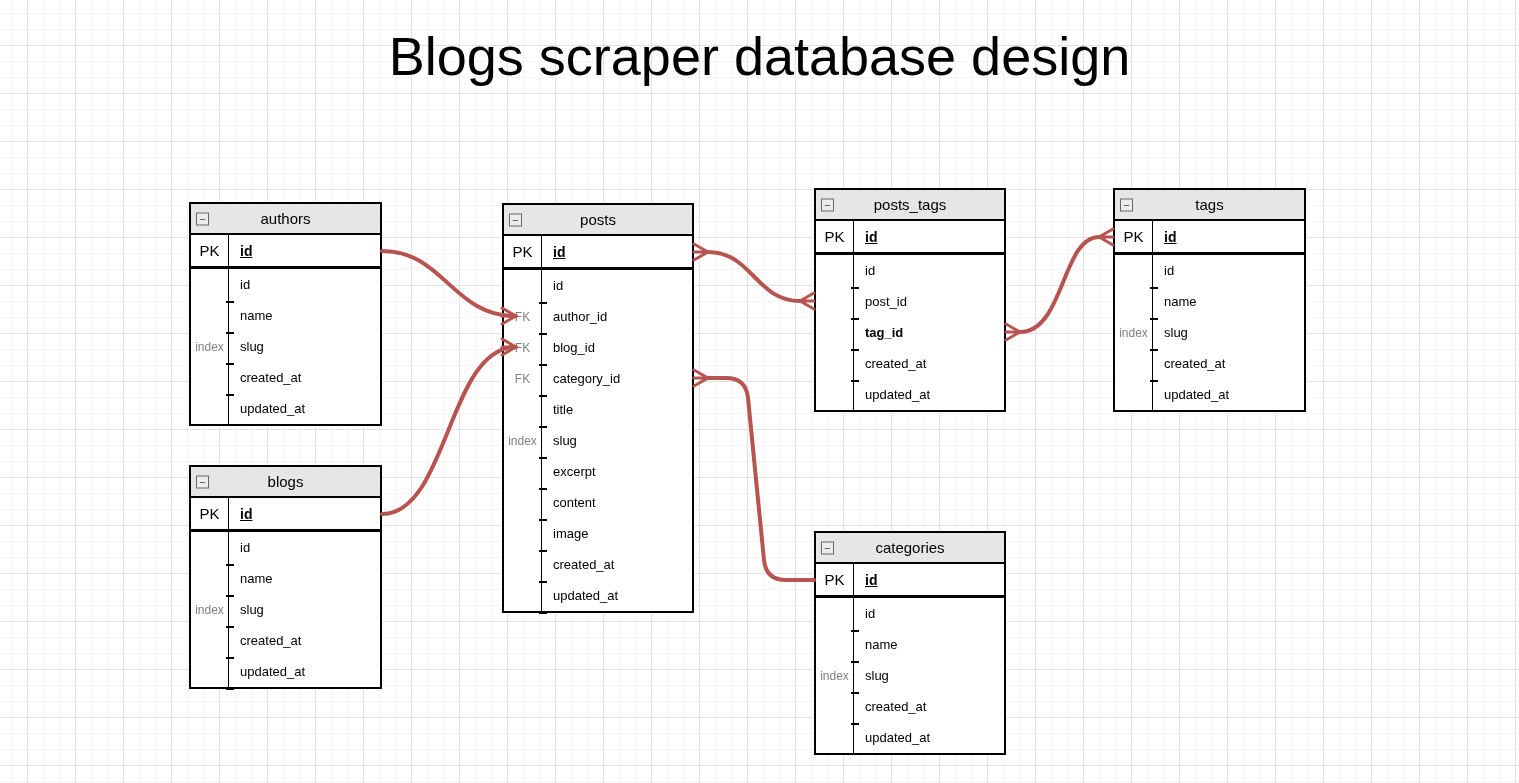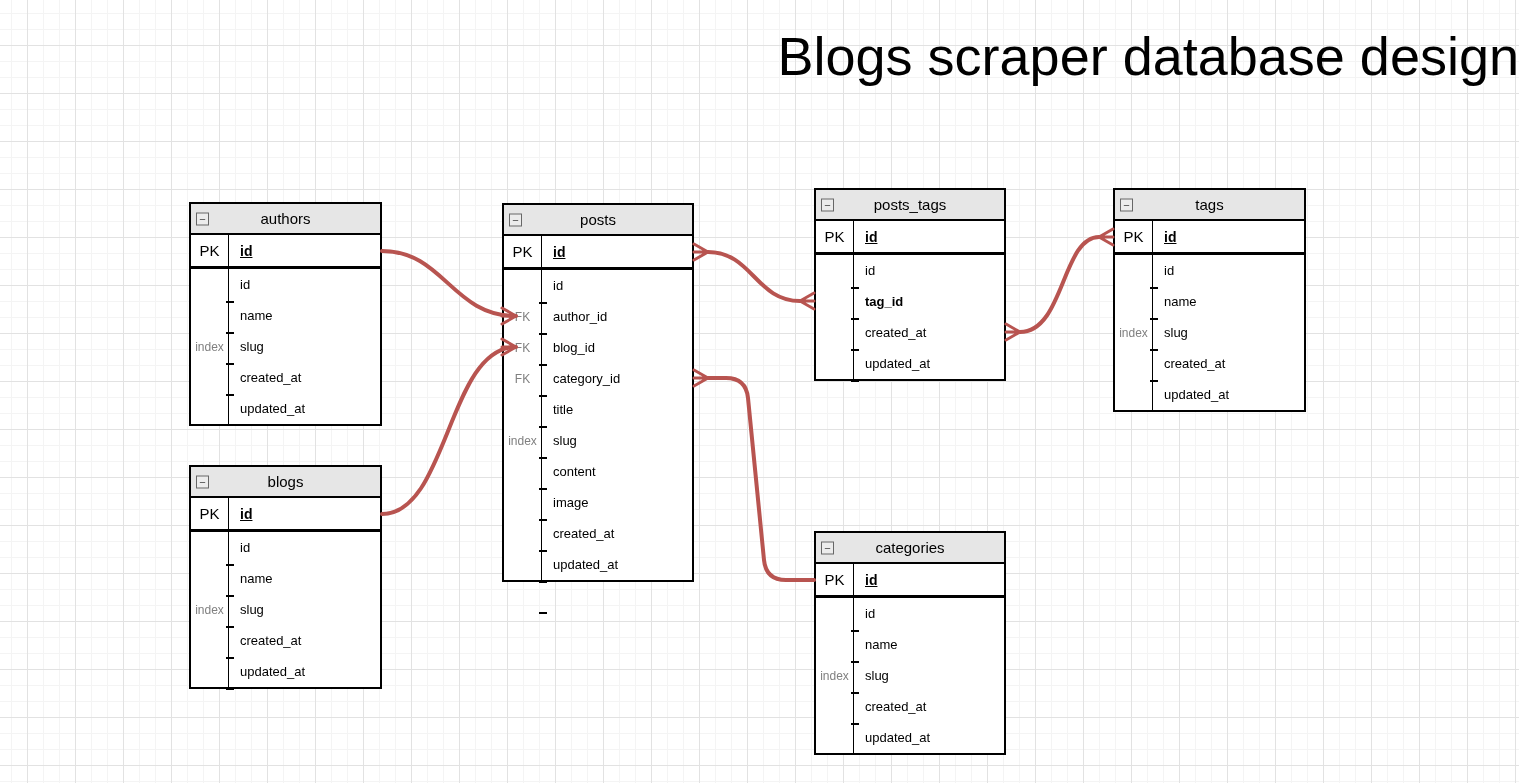--- a/index.html
+++ b/index.html
@@ -10,21 +10,21 @@
       linear-gradient(90deg,#e2e2e2 1px,transparent 1px),
       linear-gradient(180deg,#e2e2e2 1px,transparent 1px),
       linear-gradient(90deg,#f4f4f4 1px,transparent 1px),
       linear-gradient(180deg,#f4f4f4 1px,transparent 1px);
     background-size:48px 48px,48px 48px,16px 16px,16px 16px;
     background-position:27px 45px,27px 45px,11px 13px,11px 13px;
     font-family:"Liberation Sans",sans-serif;
   }
   .diagram-title{
     position:absolute;top:28px;left:0;width:100%;
-    text-align:right;font-size:54px;color:#000;line-height:1.05;
+    text-align:center;font-size:54px;color:#000;line-height:1.05;
     letter-spacing:0px;white-space:nowrap;
   }
   #canvas{position:absolute;inset:0;}
   .db-table{
     position:absolute;background:#fff;border:2px solid #000;
     box-sizing:border-box;z-index:1;
   }
   .db-table *{box-sizing:border-box;}
   .tbl-header{
     height:31px;background:#e6e6e6;border-bottom:2px solid #000;
@@ -161,20 +161,24 @@
       <div class="row" style="height: 31px; justify-content: flex-end;">
         <span class="cell cell-key"></span>
         <span class="cell cell-name">title</span>
       </div>
       <div class="tick" style="top: 190px;"></div>
       <div class="row" style="height: 31px;">
         <span class="cell cell-key">index</span>
         <span class="cell cell-name">slug</span>
       </div>
       <div class="tick" style="top: 221px;"></div>
+      <div class="row" style="height: 31px;">
+        <span class="cell cell-key"></span>
+        <span class="cell cell-name">excerpt</span>
+      </div>
       <div class="tick" style="top: 252px;"></div>
       <div class="row" style="height: 31px;">
         <span class="cell cell-key"></span>
         <span class="cell cell-name">content</span>
       </div>
       <div class="tick" style="top: 283px;"></div>
       <div class="row" style="height: 31px;">
         <span class="cell cell-key"></span>
         <span class="cell cell-name">image</span>
       </div>
@@ -196,20 +200,24 @@
         <span class="collapse">−</span>
         <span class="tbl-title">posts_tags</span>
       </div>
       <div class="row pk" style="height: 34px;">
         <span class="cell cell-key">PK</span>
         <span class="cell cell-name">id</span>
       </div>
       <div class="row" style="height: 31px;">
         <span class="cell cell-key"></span>
         <span class="cell cell-name">id</span>
+      </div>
+      <div class="row" style="height: 31px;">
+        <span class="cell cell-key"></span>
+        <span class="cell cell-name">post_id</span>
       </div>
       <div class="tick" style="top: 97px;"></div>
       <div class="row" style="height: 31px; font-weight: bold;">
         <span class="cell cell-key"></span>
         <span class="cell cell-name">tag_id</span>
       </div>
       <div class="tick" style="top: 128px;"></div>
       <div class="row" style="height: 31px;">
         <span class="cell cell-key"></span>
         <span class="cell cell-name">created_at</span>

